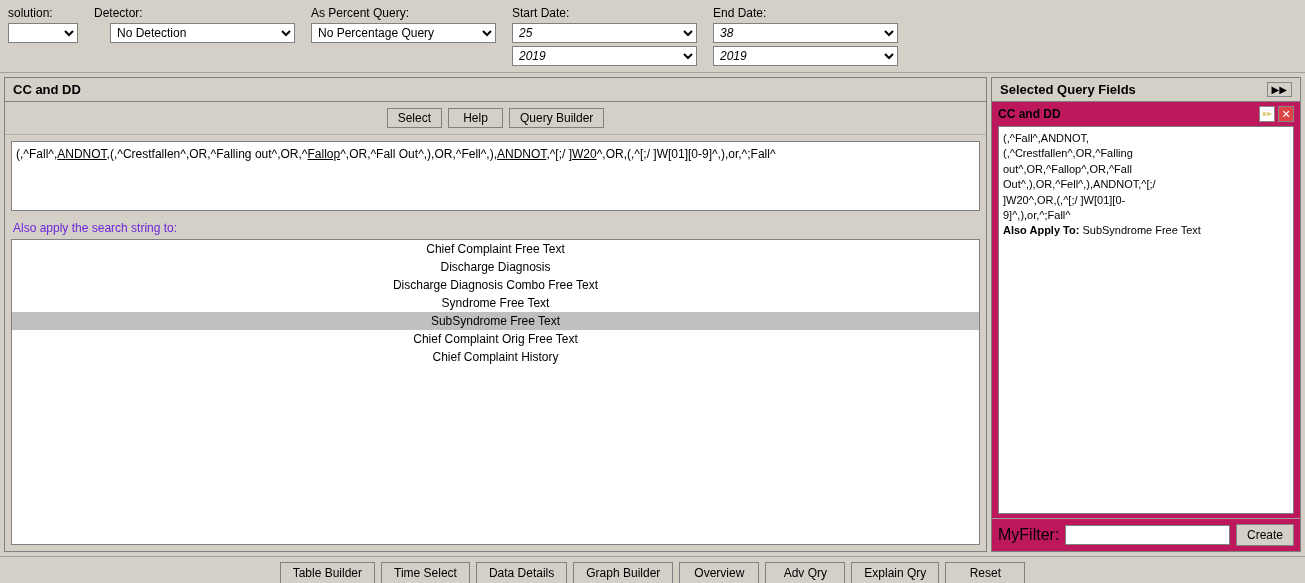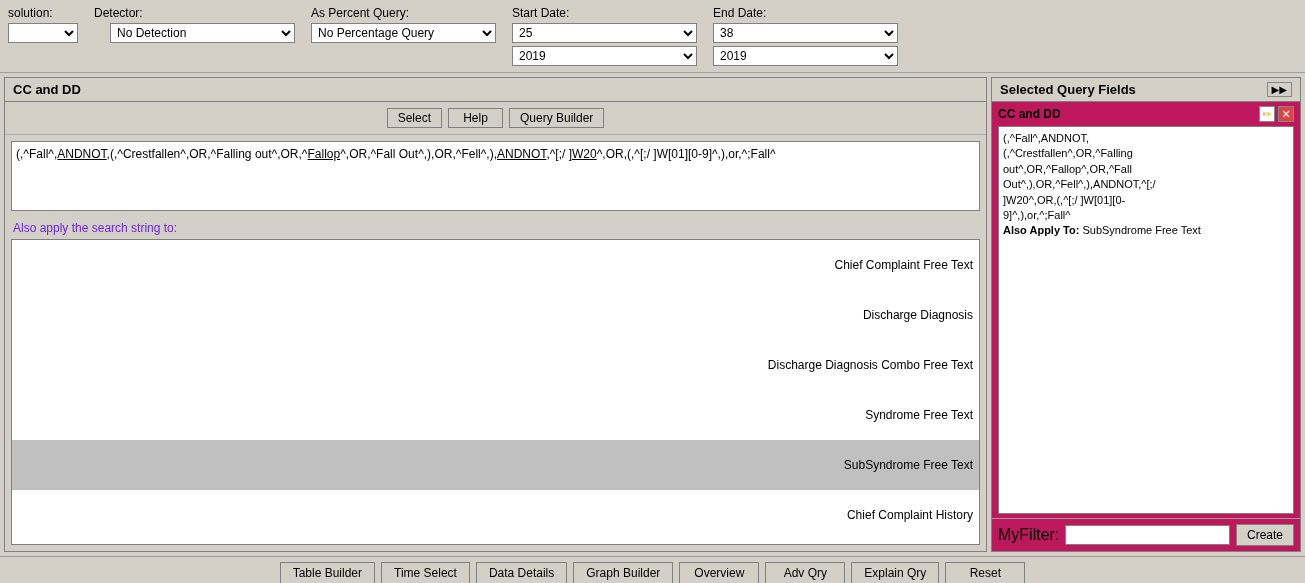--- a/index.html
+++ b/index.html
@@ -38,21 +38,21 @@
       border: 1px solid #808080;
       background: white;
       font-size: 12px;
       padding: 1px 2px;
       appearance: auto;
     }
 
     .solution-group select { width: 70px; }
     .detector-group select { width: 185px; margin-left: 16px; }
     .percent-group select { width: 185px; }
-    .date-group select { width: 185px; }
+    .date-group select { width: 185px; font-style: italic; }
 
     .date-section {
       display: flex;
       gap: 16px;
     }
 
     .main-content {
       display: flex;
       height: calc(583px - 100px);
     }
@@ -113,27 +113,27 @@
     .list-container {
       flex: 1;
       margin: 0 6px 6px 6px;
       border: 1px solid #808080;
       background: white;
       overflow-y: auto;
       position: relative;
     }
 
     .list-item {
-      padding: 18px 6px;
+      padding: 2px 6px;
       font-size: 12px;
       cursor: pointer;
       border: none;
       display: block;
       width: 100%;
-      text-align: right;
+      text-align: center;
       background: white;
     }
     .list-item.selected { background: #c0c0c0; }
 
     .bottom-buttons {
       background: #d4d0c8;
       padding: 5px;
       display: flex;
       gap: 6px;
       justify-content: center;
@@ -316,22 +316,22 @@
     </div>
 
     <div class="also-apply-label">Also apply the search string to:</div>
 
     <div class="list-container">
       <div class="list-item">Chief Complaint Free Text</div>
       <div class="list-item">Discharge Diagnosis</div>
       <div class="list-item">Discharge Diagnosis Combo Free Text</div>
       <div class="list-item">Syndrome Free Text</div>
       <div class="list-item selected">SubSyndrome Free Text</div>
+      <div class="list-item">Chief Complaint Orig Free Text</div>
       <div class="list-item">Chief Complaint History</div>
-      <div class="list-item">Chief Complaint Orig Free Text</div>
     </div>
   </div>
 
   <div class="right-panel">
     <div class="right-panel-header">
       <span>Selected Query Fields</span>
       <button class="expand-btn">▶▶</button>
     </div>
 
     <div class="right-panel-title-row">

